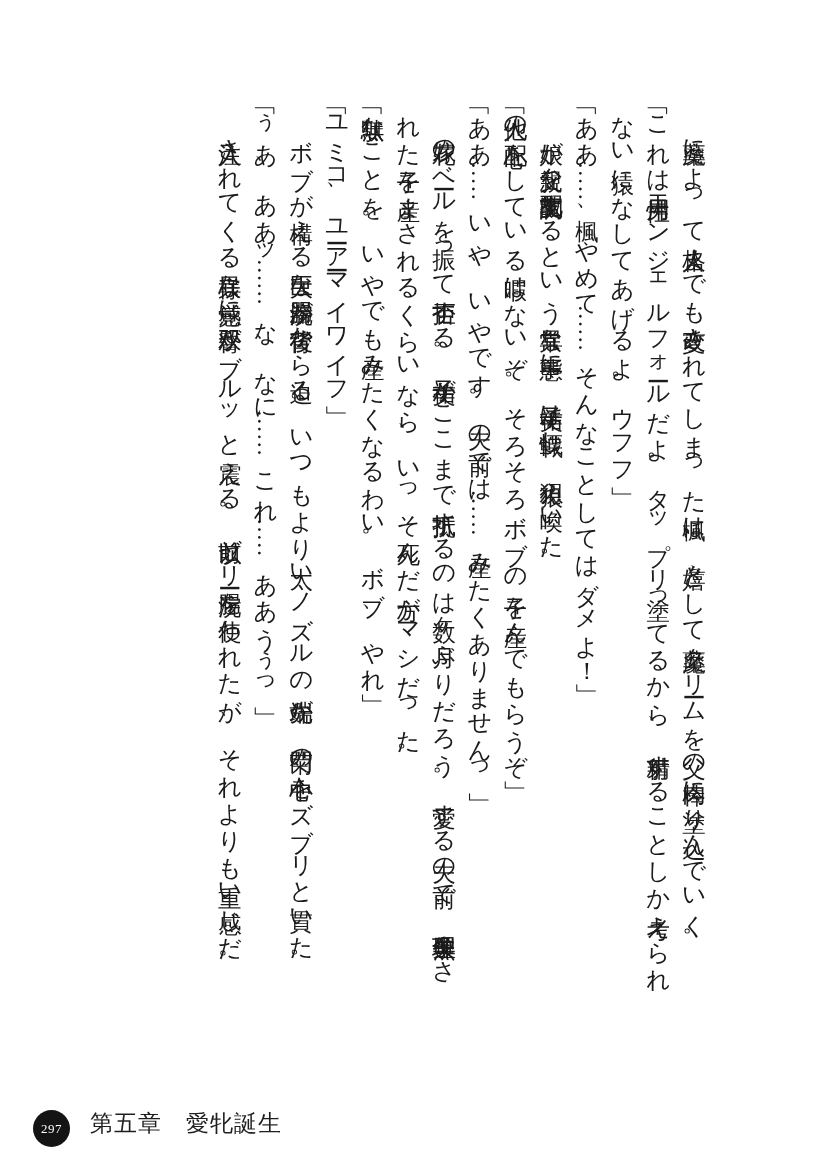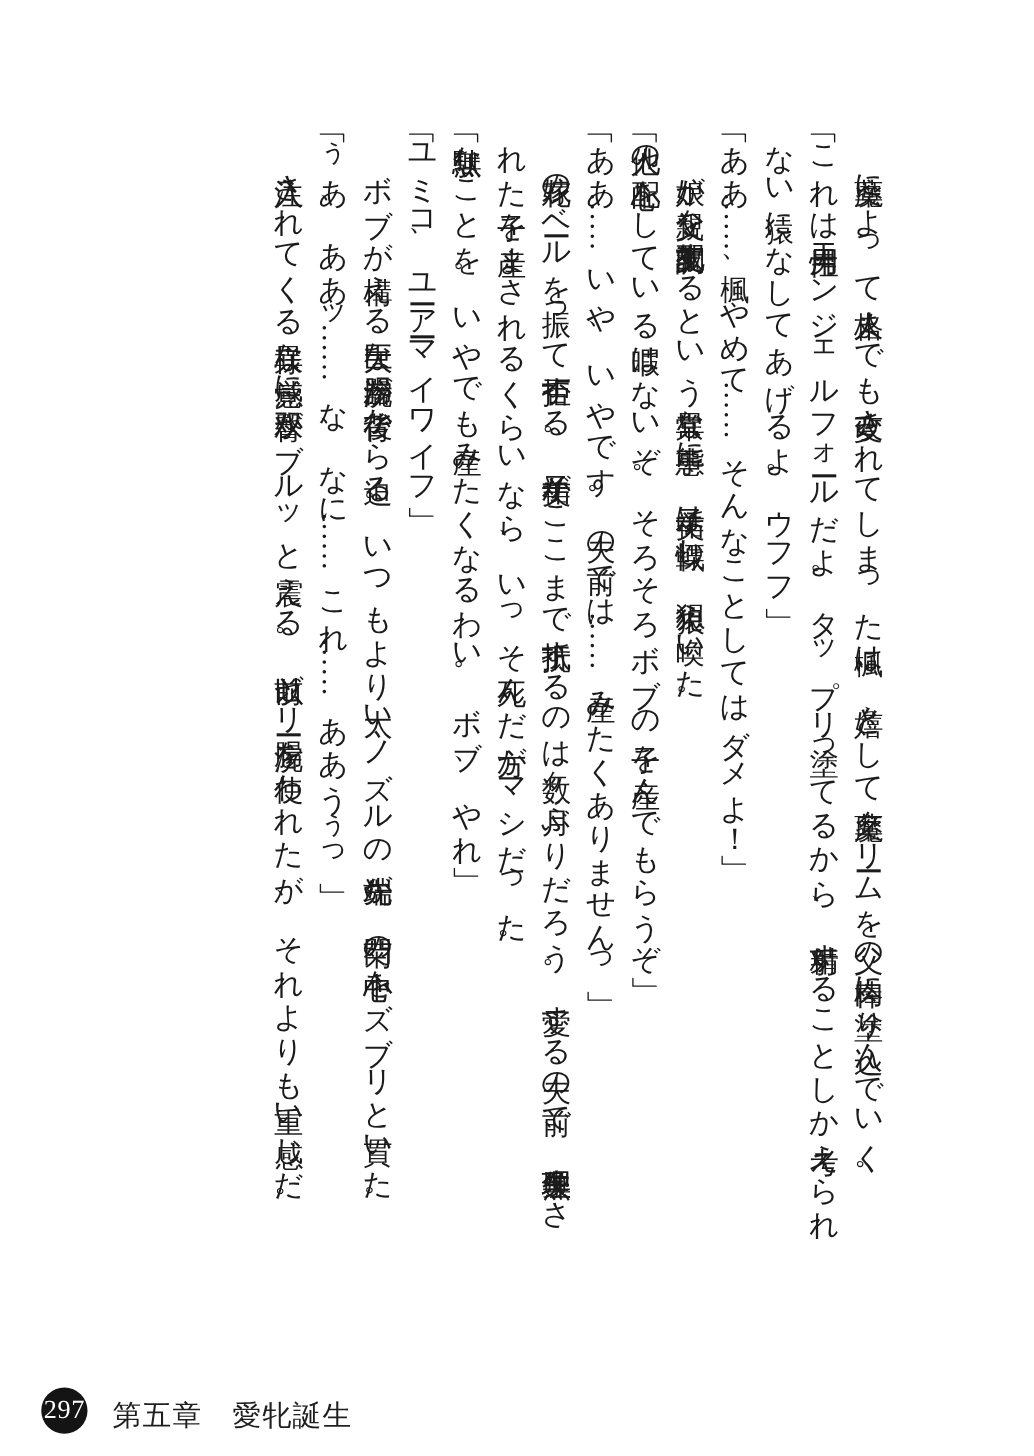--- a/index.html
+++ b/index.html
@@ -48,28 +48,28 @@
     width: 37px;
     height: 37px;
     border-radius: 50%;
     background: #141414;
     display: flex;
     align-items: center;
     justify-content: center;
   }
   .badge-num {
     color: #ffffff;
-    font-size: 21px;
+    font-size: 13px;
     letter-spacing: 0.5px;
     transform: translateY(-0.5px);
   }
   .chapter {
     position: absolute;
     left: 90px;
-    top: 14px;
+    top: 5px;
     font-size: 23px;
     color: #1f1f1f;
     letter-spacing: 1px;
     white-space: pre;
   }
 </style>
 </head>
 <body>
 
 <div class="page">

